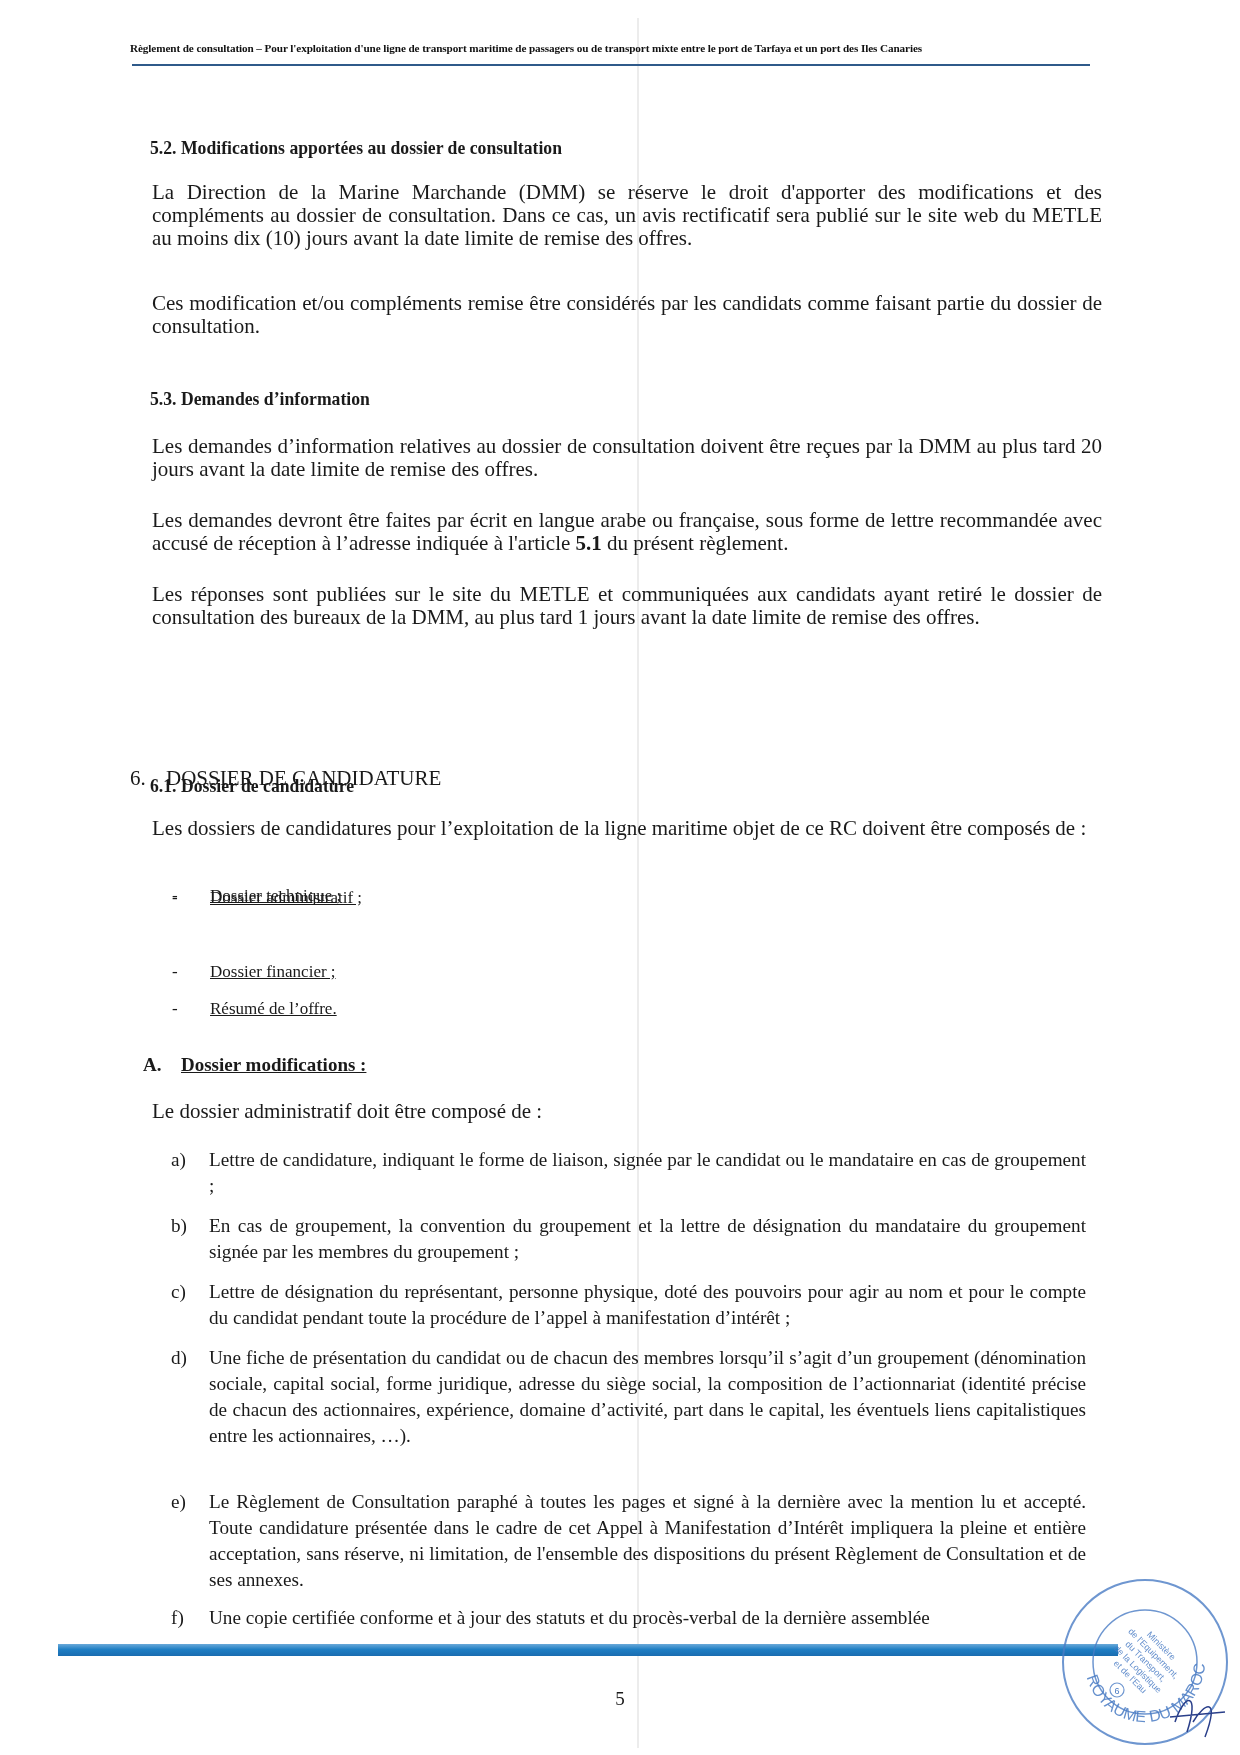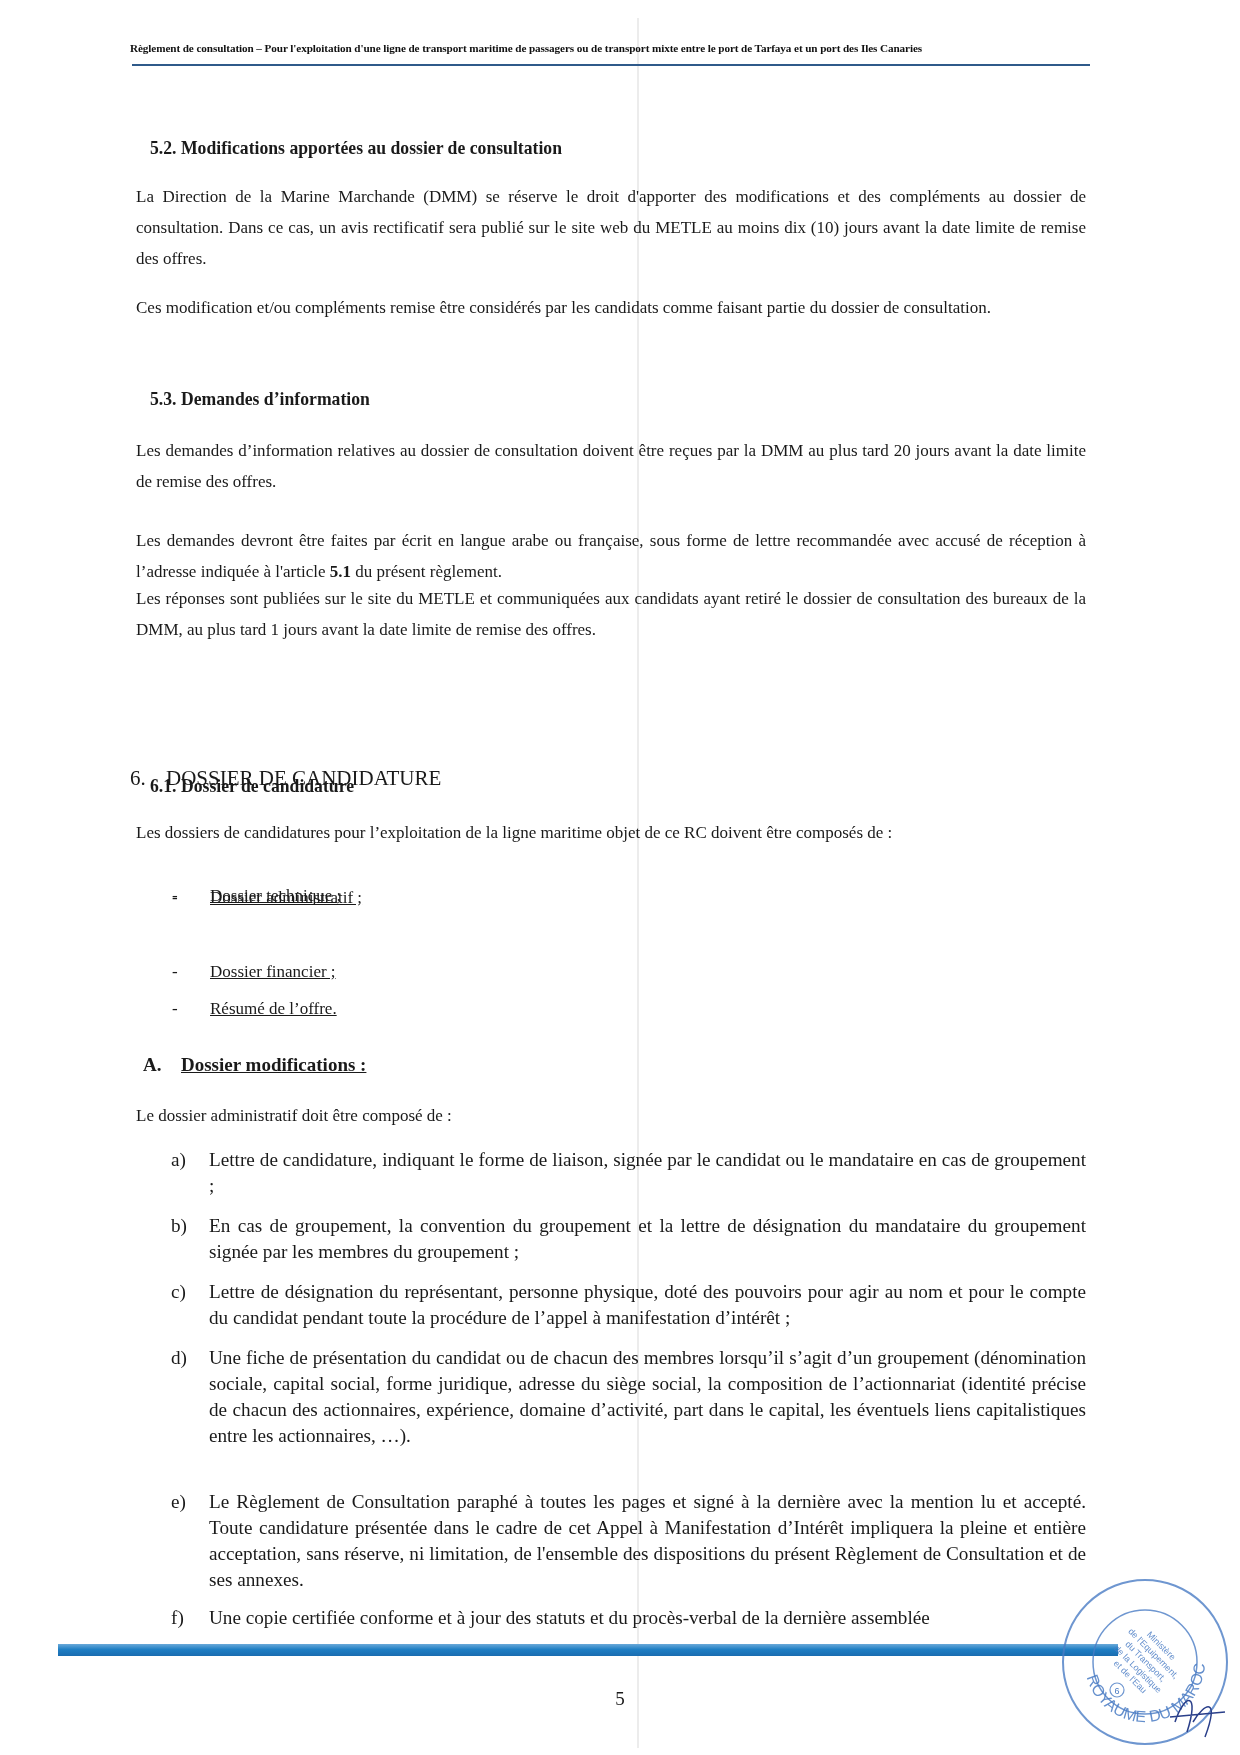--- a/index.html
+++ b/index.html
@@ -22,22 +22,22 @@
     }
     .h2 {
       position: absolute; left: 150px; font-size: 19px; font-weight: bold;
       transform: scaleX(0.93); transform-origin: left;
     }
     .h1 {
       position: absolute; left: 130px; font-size: 21px; font-weight: normal;
     }
     .h1 .num { display: inline-block; width: 36px; }
     .p {
-      position: absolute; left: 136px; width: 950px; font-size: 17px;
-      line-height: 31px; text-align: justify; text-align-last: left;
+      position: absolute; left: 152px; width: 950px; font-size: 21px;
+      line-height: 23px; text-align: justify; text-align-last: left;
     }
     .bullet {
       position: absolute; left: 172px; font-size: 17px; text-decoration: underline;
     }
     .bullet .dash { display: inline-block; width: 38px; }
     .hA {
       position: absolute; left: 143px; font-size: 19px; font-weight: bold;
     }
     .hA .label { display: inline-block; width: 38px; }
     .hA .u { text-decoration: underline; }
@@ -66,21 +66,21 @@
 
 <div class="running-header">Règlement de consultation – Pour l'exploitation d'une ligne de transport maritime de passagers ou de transport mixte entre le port de Tarfaya et un port des Iles Canaries</div>
 <div class="header-rule"></div>
 
 <div class="h2" style="top:137px;">5.2. Modifications apportées au dossier de consultation</div>
 <div class="p" style="top:181px;">La Direction de la Marine Marchande (DMM) se réserve le droit d'apporter des modifications et des compléments au dossier de consultation. Dans ce cas, un avis rectificatif sera publié sur le site web du METLE au moins dix (10) jours avant la date limite de remise des offres.</div>
 <div class="p" style="top:292px;">Ces modification et/ou compléments remise être considérés par les candidats comme faisant partie du dossier de consultation.</div>
 
 <div class="h2" style="top:388px;">5.3. Demandes d’information</div>
 <div class="p" style="top:435px;">Les demandes d’information relatives au dossier de consultation doivent être reçues par la DMM au plus tard 20 jours avant la date limite de remise des offres.</div>
-<div class="p" style="top:509px;margin-top:16px;"><span>Les demandes devront être faites par écrit en langue arabe ou française, sous forme de lettre recommandée avec accusé de réception à l’adresse indiquée à l'article </span><b>5.1</b><span> du présent règlement.</span></div>
+<div class="p" style="top:509px;"><span>Les demandes devront être faites par écrit en langue arabe ou française, sous forme de lettre recommandée avec accusé de réception à l’adresse indiquée à l'article </span><b>5.1</b><span> du présent règlement.</span></div>
 <div class="p" style="top:583px;">Les réponses sont publiées sur le site du METLE et communiquées aux candidats ayant retiré le dossier de consultation des bureaux de la DMM, au plus tard 1 jours avant la date limite de remise des offres.</div>
 
 <div class="h1" style="top:718px;margin-top:48px;"><span class="num">6.</span><span>DOSSIER DE CANDIDATURE</span></div>
 
 <div class="h2" style="top:775px;">6.1. Dossier de candidature</div>
 <div class="p" style="top:817px;">Les dossiers de candidatures pour l’exploitation de la ligne maritime objet de ce RC doivent être composés de :</div>
 <div class="bullet" style="top:888px;"><span class="dash">-</span><span>Dossier administratif ;</span></div>
 <div class="bullet" style="top:886px;"><span class="dash">-</span><span>Dossier technique ;</span></div>
 <div class="bullet" style="top:962px;"><span class="dash">-</span><span>Dossier financier ;</span></div>
 <div class="bullet" style="top:999px;"><span class="dash">-</span><span>Résumé de l’offre.</span></div>

